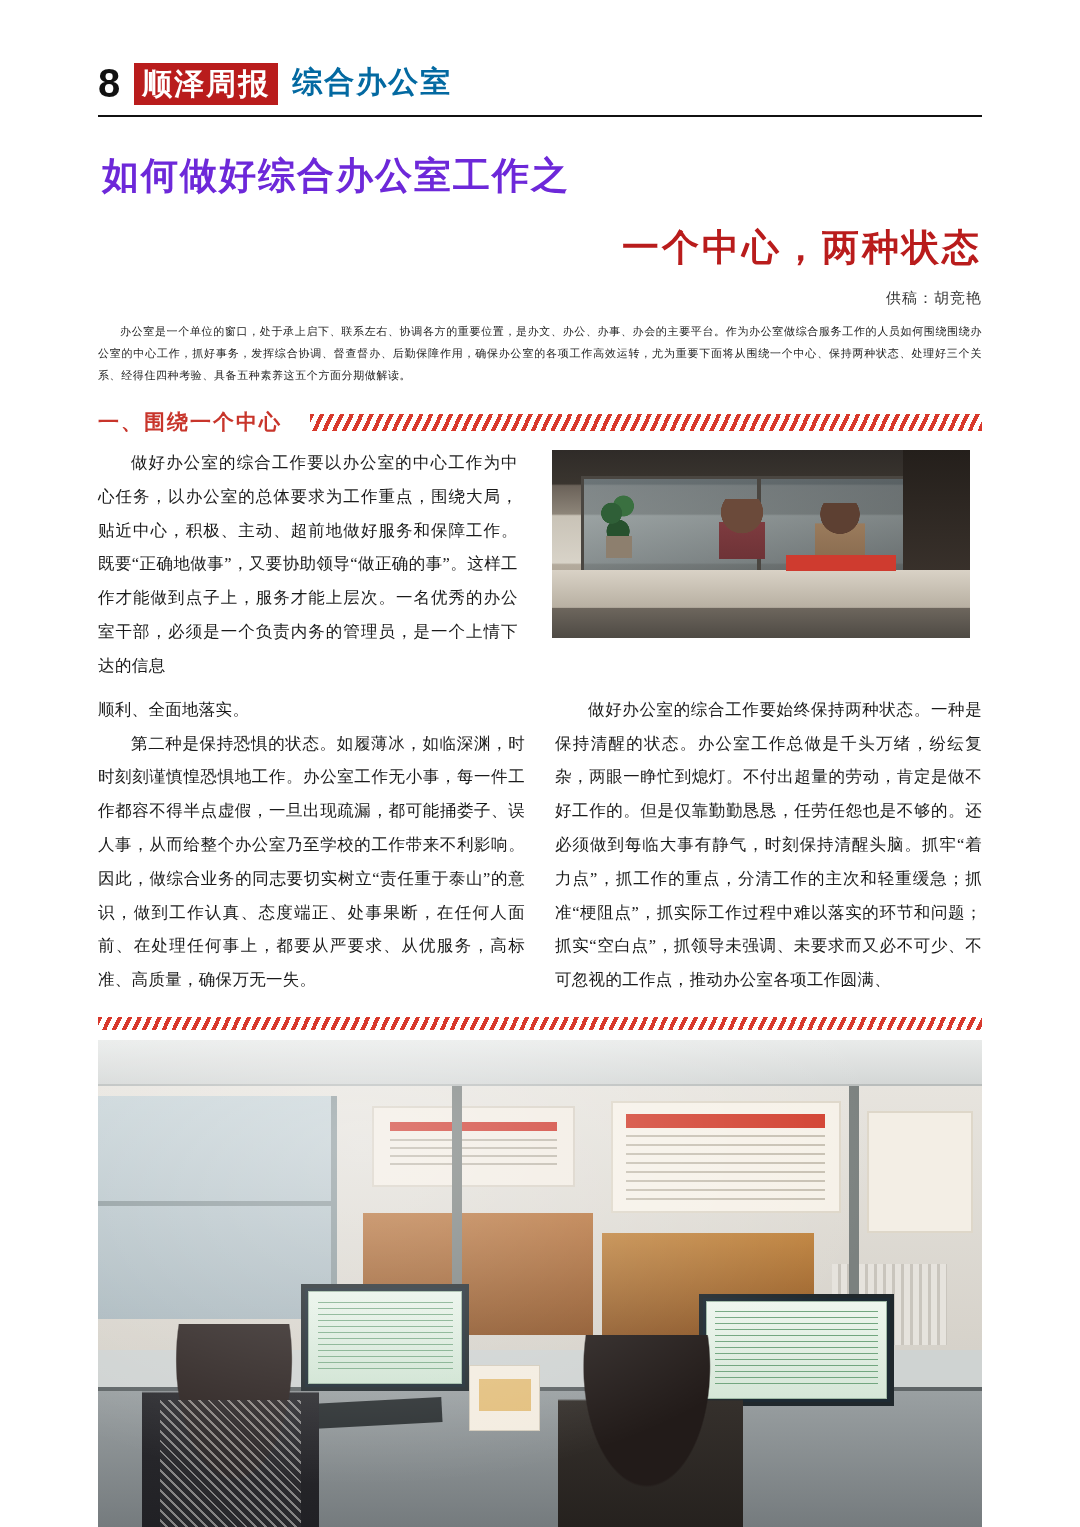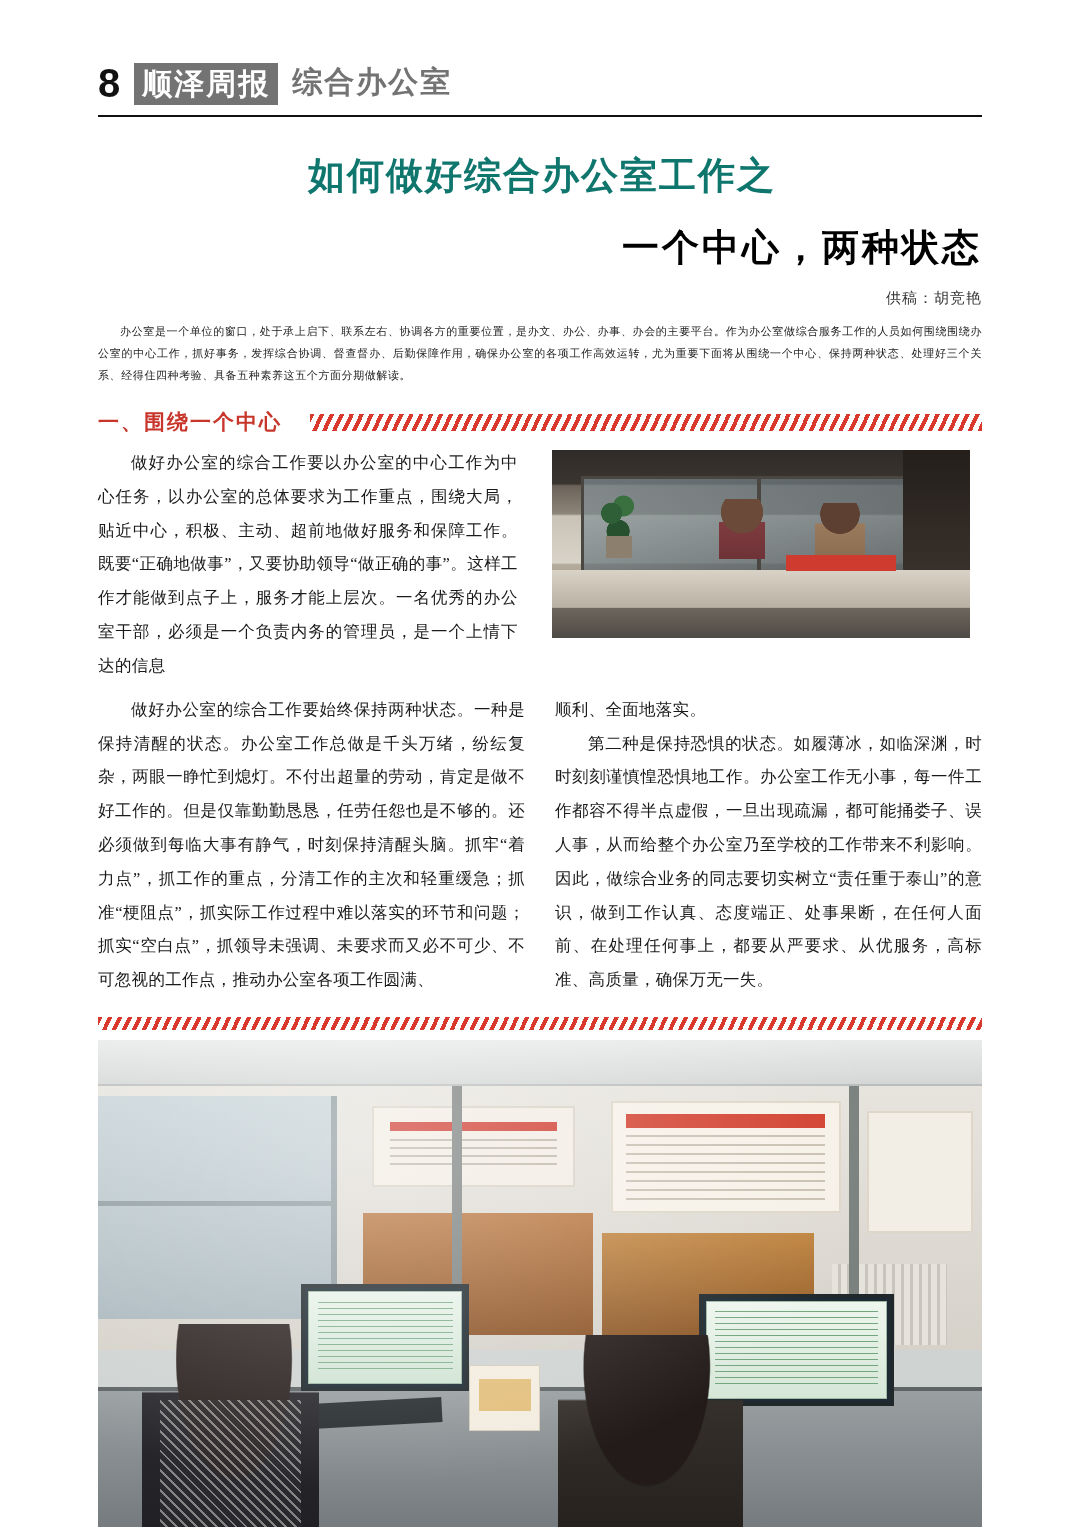--- a/index.html
+++ b/index.html
@@ -34,35 +34,35 @@
   }
   .page-number {
     font-family: "Liberation Sans", sans-serif;
     font-size: 40px;
     font-weight: bold;
     color: #111;
     line-height: 1;
     padding-bottom: 2px;
   }
   .paper-name {
-    background: #737373;
+    background: #b91c1c;
     color: #ffffff;
     font-family: "Liberation Sans", sans-serif;
     font-weight: bold;
     font-size: 30px;
     letter-spacing: 2px;
     padding: 4px 8px 5px 8px;
     line-height: 1.1;
   }
   .section-name {
     font-family: "Liberation Sans", sans-serif;
     font-weight: bold;
     font-size: 30px;
     letter-spacing: 2px;
-    color: #737373;
+    color: #0369a1;
     padding-bottom: 2px;
   }
   .masthead-right {
     text-align: right;
     font-family: "Liberation Sans", sans-serif;
     font-size: 15px;
     color: #222;
     line-height: 1.7;
     padding-bottom: 4px;
   }
@@ -72,30 +72,30 @@
     margin-top: 2px;
   }
 
   
   .headline-block { margin-top: 34px; }
   .headline-1 {
     font-family: "Liberation Sans", sans-serif;
     font-weight: bold;
     font-size: 37px;
     letter-spacing: 2px;
-    color: #0f766e;
-    text-align: center;
+    color: #6d28d9;
+    text-align: left;
     padding-left: 4px;
   }
   .headline-2 {
     font-family: "Liberation Sans", sans-serif;
     font-weight: bold;
     font-size: 37px;
     letter-spacing: 3px;
-    color: #000000;
+    color: #b91c1c;
     text-align: right;
     margin-top: 22px;
   }
   .byline {
     text-align: right;
     font-size: 15px;
     color: #333;
     margin-top: 16px;
     letter-spacing: 1px;
   }
@@ -324,25 +324,25 @@
       <div class="p1-person"></div>
       <div class="p1-person2"></div>
       <div class="p1-counter"></div>
       <div class="p1-sign"></div>
     </div>
   </div>
 
 
   <div class="two-col">
     <div class="col">
-      <p>做好办公室的综合工作要始终保持两种状态。一种是保持清醒的状态。办公室工作总做是千头万绪，纷纭复杂，两眼一睁忙到熄灯。不付出超量的劳动，肯定是做不好工作的。但是仅靠勤勤恳恳，任劳任怨也是不够的。还必须做到每临大事有静气，时刻保持清醒头脑。抓牢“着力点”，抓工作的重点，分清工作的主次和轻重缓急；抓准“梗阻点”，抓实际工作过程中难以落实的环节和问题；抓实“空白点”，抓领导未强调、未要求而又必不可少、不可忽视的工作点，推动办公室各项工作圆满、</p>
-    </div>
-    <div class="col">
       <p style="text-indent:0">顺利、全面地落实。</p>
       <p>第二种是保持恐惧的状态。如履薄冰，如临深渊，时时刻刻谨慎惶恐惧地工作。办公室工作无小事，每一件工作都容不得半点虚假，一旦出现疏漏，都可能捅娄子、误人事，从而给整个办公室乃至学校的工作带来不利影响。因此，做综合业务的同志要切实树立“责任重于泰山”的意识，做到工作认真、态度端正、处事果断，在任何人面前、在处理任何事上，都要从严要求、从优服务，高标准、高质量，确保万无一失。</p>
+    </div>
+    <div class="col">
+      <p>做好办公室的综合工作要始终保持两种状态。一种是保持清醒的状态。办公室工作总做是千头万绪，纷纭复杂，两眼一睁忙到熄灯。不付出超量的劳动，肯定是做不好工作的。但是仅靠勤勤恳恳，任劳任怨也是不够的。还必须做到每临大事有静气，时刻保持清醒头脑。抓牢“着力点”，抓工作的重点，分清工作的主次和轻重缓急；抓准“梗阻点”，抓实际工作过程中难以落实的环节和问题；抓实“空白点”，抓领导未强调、未要求而又必不可少、不可忽视的工作点，推动办公室各项工作圆满、</p>
     </div>
   </div>
 
   <div class="hatch-divider"></div>
 
   <div class="photo photo2">
     <div class="p2">
       <div class="p2-ceiling"></div>
       <div class="p2-backwall"></div>
       <div class="p2-window-left"></div>

